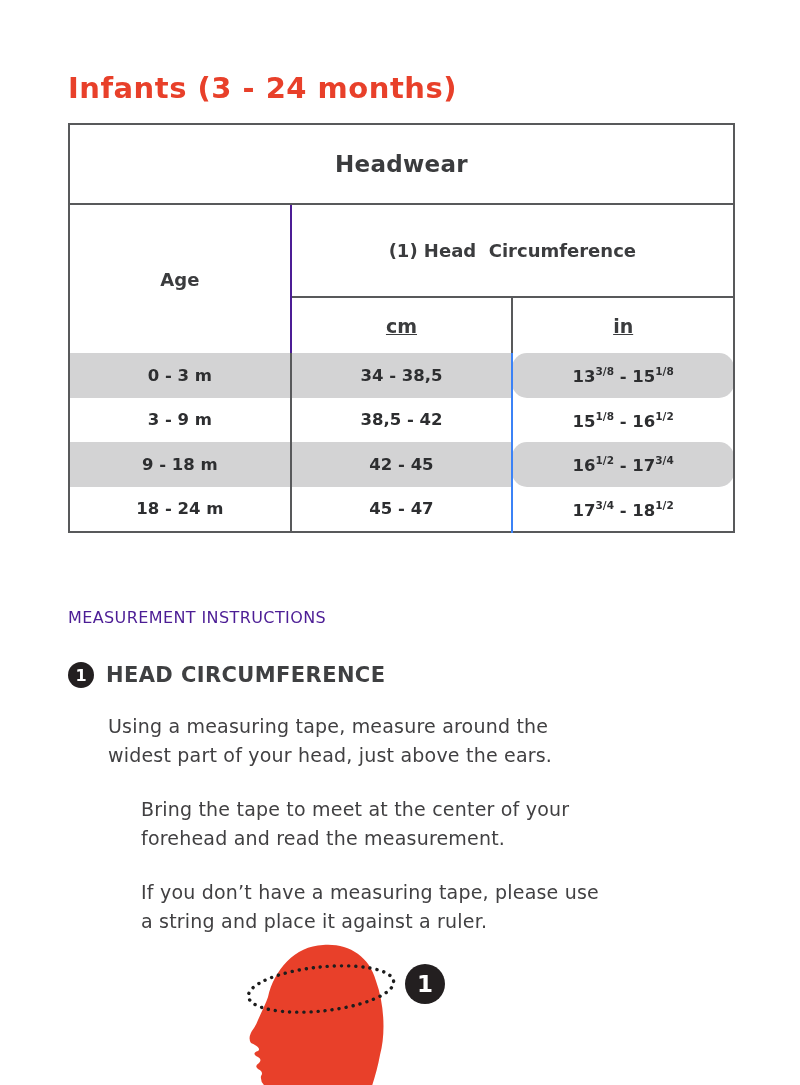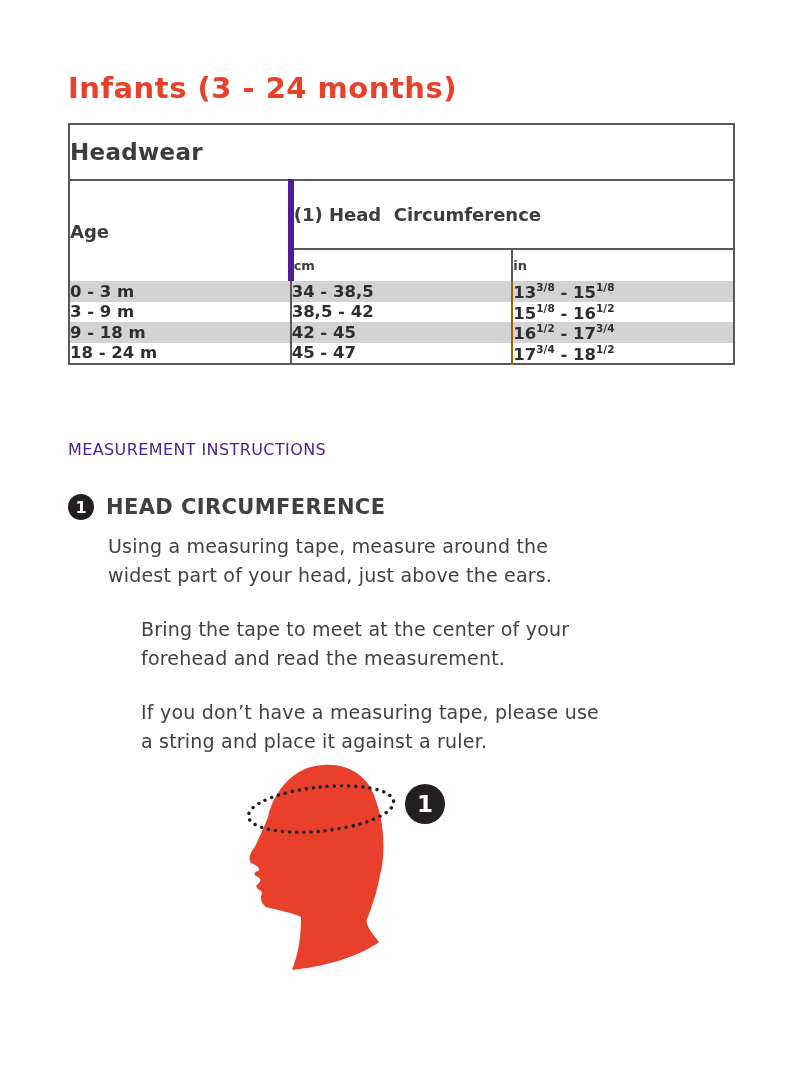--- a/index.html
+++ b/index.html
@@ -20,44 +20,44 @@
 
   
   table.size-table{
     margin-top:17px;
     width:667px;
     border-collapse:collapse;
     border:2px solid #58595B;
     table-layout:fixed;
     color:#3B3C3E;
   }
-  table.size-table td{padding:0;text-align:left;vertical-align:middle;}
+  table.size-table td{padding:12px;text-align:center;vertical-align:middle;}
   .tr-title td{
     height:54px;text-align:left;padding-left:23px;
     font-size:23px;font-weight:bold;letter-spacing:0.3px;
     border-bottom:2px solid #58595B;
   }
   .age-head{
     width:198px;
-    border-right:6px solid #4c1d95;
+    border-right:2px solid #4c1d95;
     font-size:18px;font-weight:bold;
   }
   .group-head{
     height:67px;
     border-bottom:2px solid #58595B;
     font-size:18px;font-weight:bold;
     white-space:pre;
   }
-  .tr-units td{height:31px;font-size:13px;font-weight:bold;}
+  .tr-units td{height:31px;font-size:19px;font-weight:bold;text-decoration:underline;}
   .tr-units .unit-cm{border-right:2px solid #58595B;width:232px;}
   .tr-data td{height:14px;font-size:16.5px;font-weight:bold;color:#2D2E30;}
   .tr-data td:nth-child(1){border-right:2px solid #58595B;}
-  .tr-data td:nth-child(2){border-right:2px solid #a16207;}
+  .tr-data td:nth-child(2){border-right:2px solid #3b82f6;}
   .tr-data.alt{background:#D3D3D4;}
-  .in-cell{white-space:nowrap;}
+  .in-cell{white-space:nowrap;border-radius:15px;}
   .in-cell sup{font-size:10.5px;vertical-align:super;letter-spacing:0;}
 
   
   .mi-heading{
     margin:71px 0 0 0;
     font-size:16px;line-height:28px;font-weight:normal;
     letter-spacing:0.4px;color:#4c1d95;
   }
   .step-row{
     margin-top:30px;
@@ -74,21 +74,21 @@
   }
   .step-paras{margin-left:40px;width:540px;}
   .step-paras p{
     margin:0;
     font-size:19px;line-height:29px;
     letter-spacing:0.2px;
     color:#414042;
     white-space:pre-line;
   }
   .step-paras p + p{margin-top:25px;margin-left:33px;}
-  .step-paras p.first{margin-top:12px;}
+  .step-paras p.first{margin-top:24px;}
 
   
   .figure-wrap{margin:5px 0 0 167px;width:240px;height:225px;}
 </style>
 </head>
 <body>
 
 <div class="page">
 
   <h1 class="page-title">Infants (3 - 24 months)</h1>

